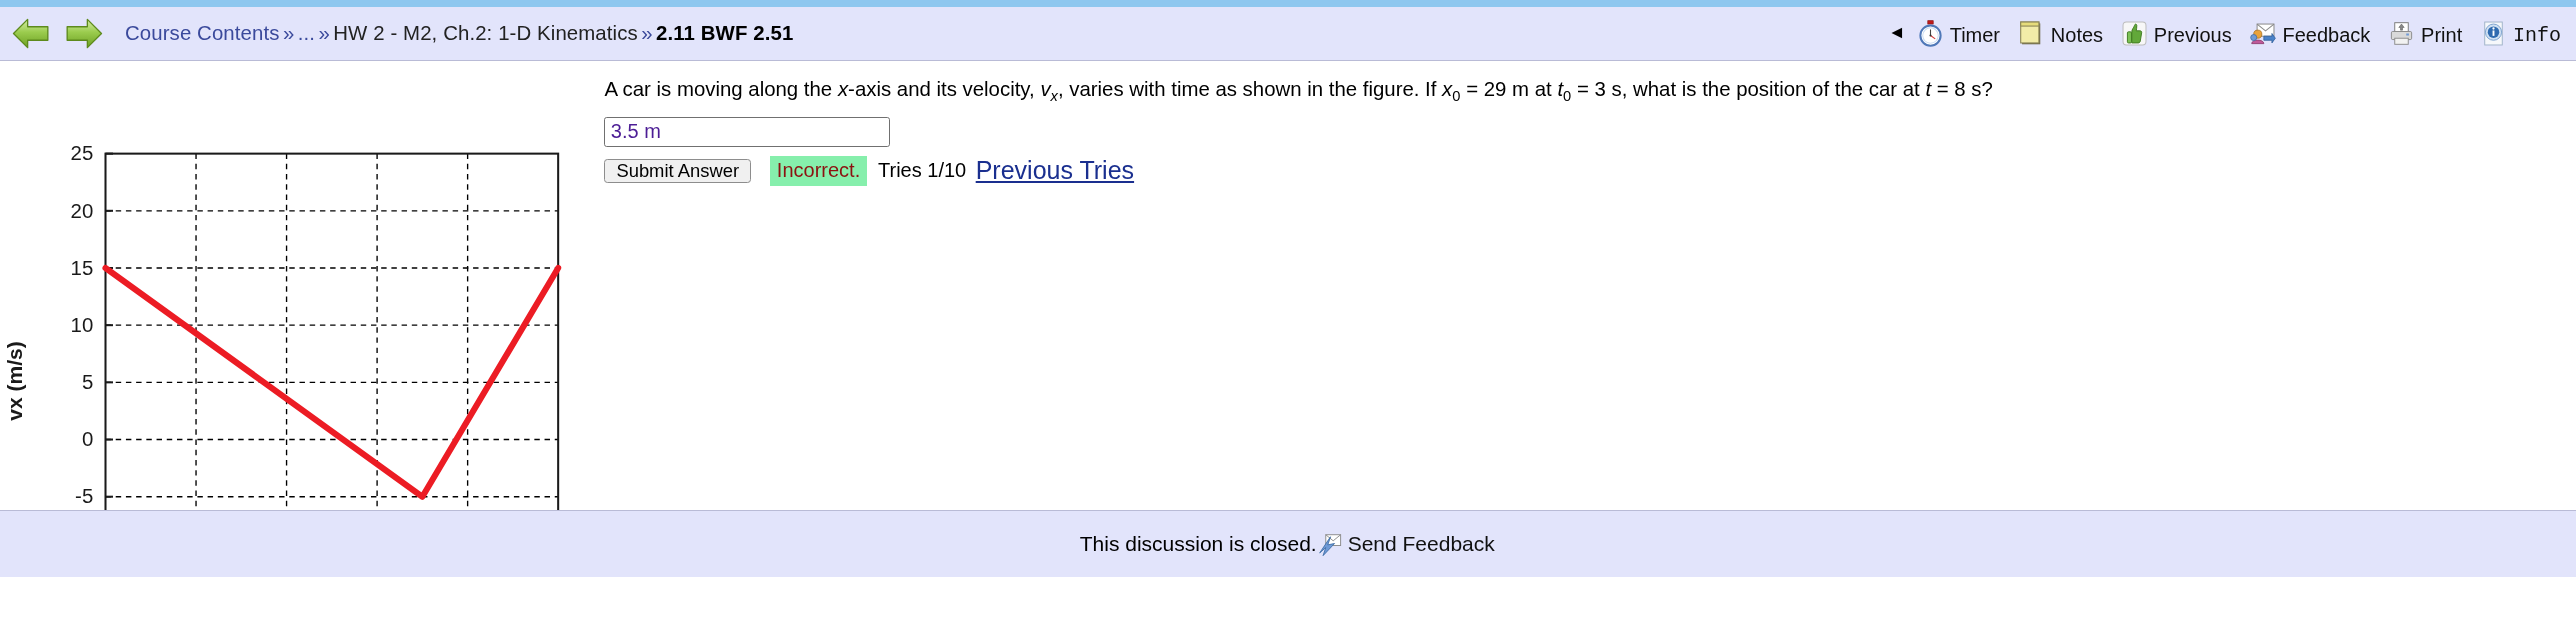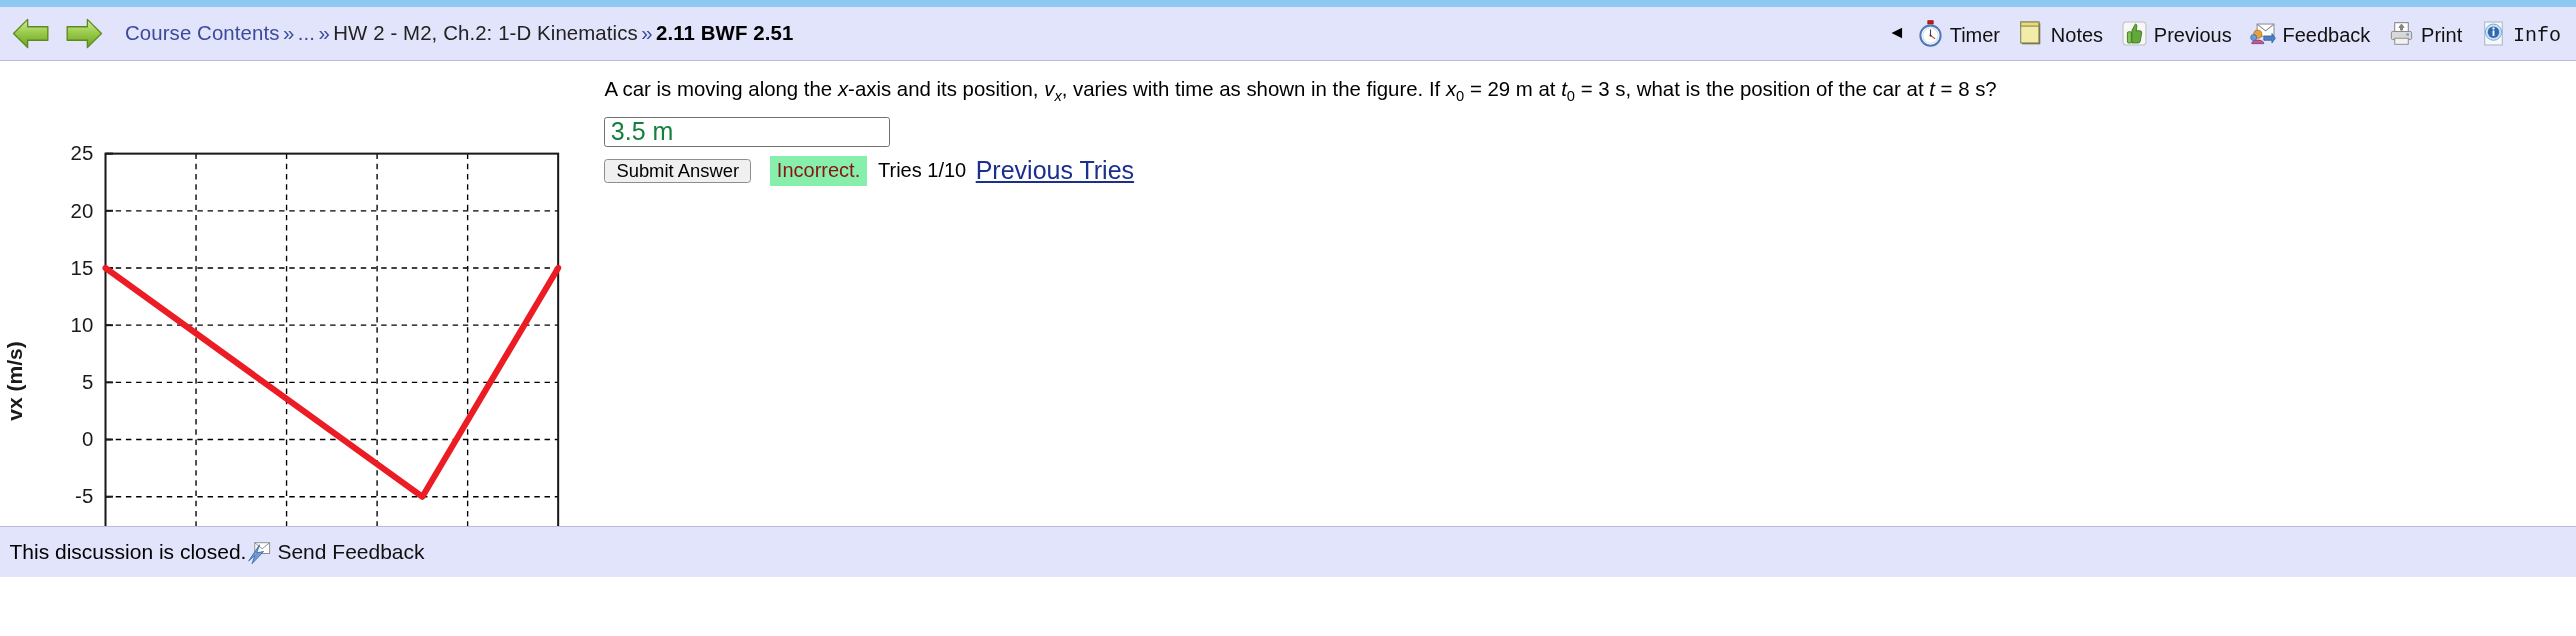--- a/index.html
+++ b/index.html
@@ -113,23 +113,23 @@
     color: #000;
     line-height: 1.25;
     margin-bottom: 11px;
   }
   .qtext i { font-style: italic; }
   .qtext sub { font-size: 0.72em; }
   .answer-input {
     display: block;
     width: 286px;
     height: 30px;
-    font-size: 25px;
+    font-size: 20px;
     font-family: "Liberation Sans", sans-serif;
-    color: #15803d;
+    color: #4c1d95;
     padding: 1.4px 5.4px;
     border: 0.7px solid #707070;
     border-radius: 2.7px;
     background: #fff;
     box-sizing: border-box;
     margin-bottom: 9.5px;
   }
   .answer-row {
     display: flex;
     align-items: center;
@@ -162,26 +162,26 @@
     font-size: 25px;
     color: #1a2f8f;
     text-decoration: underline;
     cursor: pointer;
   }
 
   
   .footer {
     position: absolute;
     left: 0; right: 0; bottom: 0;
-    height: 51px;
+    height: 67px;
     background: #e2e4fb;
     border-top: 0.7px solid #b9bbd6;
     display: flex;
     align-items: center;
-    justify-content: flex-start;
+    justify-content: center;
     padding: 0 11px 0 9.5px;
     box-sizing: border-box;
   }
   .footer-text {
     font-size: 21px;
     color: #000;
   }
   .footer-right {
     display: flex;
     align-items: center;
@@ -352,21 +352,21 @@
         <text x="820" y="757" text-anchor="middle" font-family="&quot;Liberation Sans&quot;, sans-serif" font-size="30" fill="#1a1a1a">10</text>
         <polyline points="155,298 620.5,634 820,298" fill="none" stroke="#ec1c24" stroke-width="9" stroke-linejoin="round" stroke-linecap="round"></polyline>
         <text x="402.5" y="814" text-anchor="middle" font-family="&quot;Liberation Sans&quot;, sans-serif" font-size="31" font-weight="bold" fill="#1a1a1a">t (s)</text>
         <text x="32" y="464" text-anchor="middle" transform="rotate(-90 32 464)" font-family="&quot;Liberation Sans&quot;, sans-serif" font-size="31" font-weight="bold" fill="#1a1a1a">vx (m/s)</text>
       </svg>
   </div>
 
   <div class="problem">
 
     <div class="qtext">
-      <span>A car is moving along the </span><i>x</i><span>-axis and its position, </span><i>v</i><sub><i>x</i></sub><span>, varies with time as shown in the figure. If </span><i>x</i><sub>0</sub><span> = 29 m at </span><i>t</i><sub>0</sub><span> = 3 s, what is the position of the car at </span><i>t</i><span> = 8 s?</span>
+      <span>A car is moving along the </span><i>x</i><span>-axis and its velocity, </span><i>v</i><sub><i>x</i></sub><span>, varies with time as shown in the figure. If </span><i>x</i><sub>0</sub><span> = 29 m at </span><i>t</i><sub>0</sub><span> = 3 s, what is the position of the car at </span><i>t</i><span> = 8 s?</span>
     </div>
 
     <input class="answer-input" type="text" value="3.5 m" style="">
 
     <div class="answer-row">
       <button class="submit-btn">Submit Answer</button>
       <span class="incorrect-badge">Incorrect.</span>
       <span class="tries-text">Tries 1/10</span>
       <a class="prev-tries">Previous Tries</a>
     </div>

